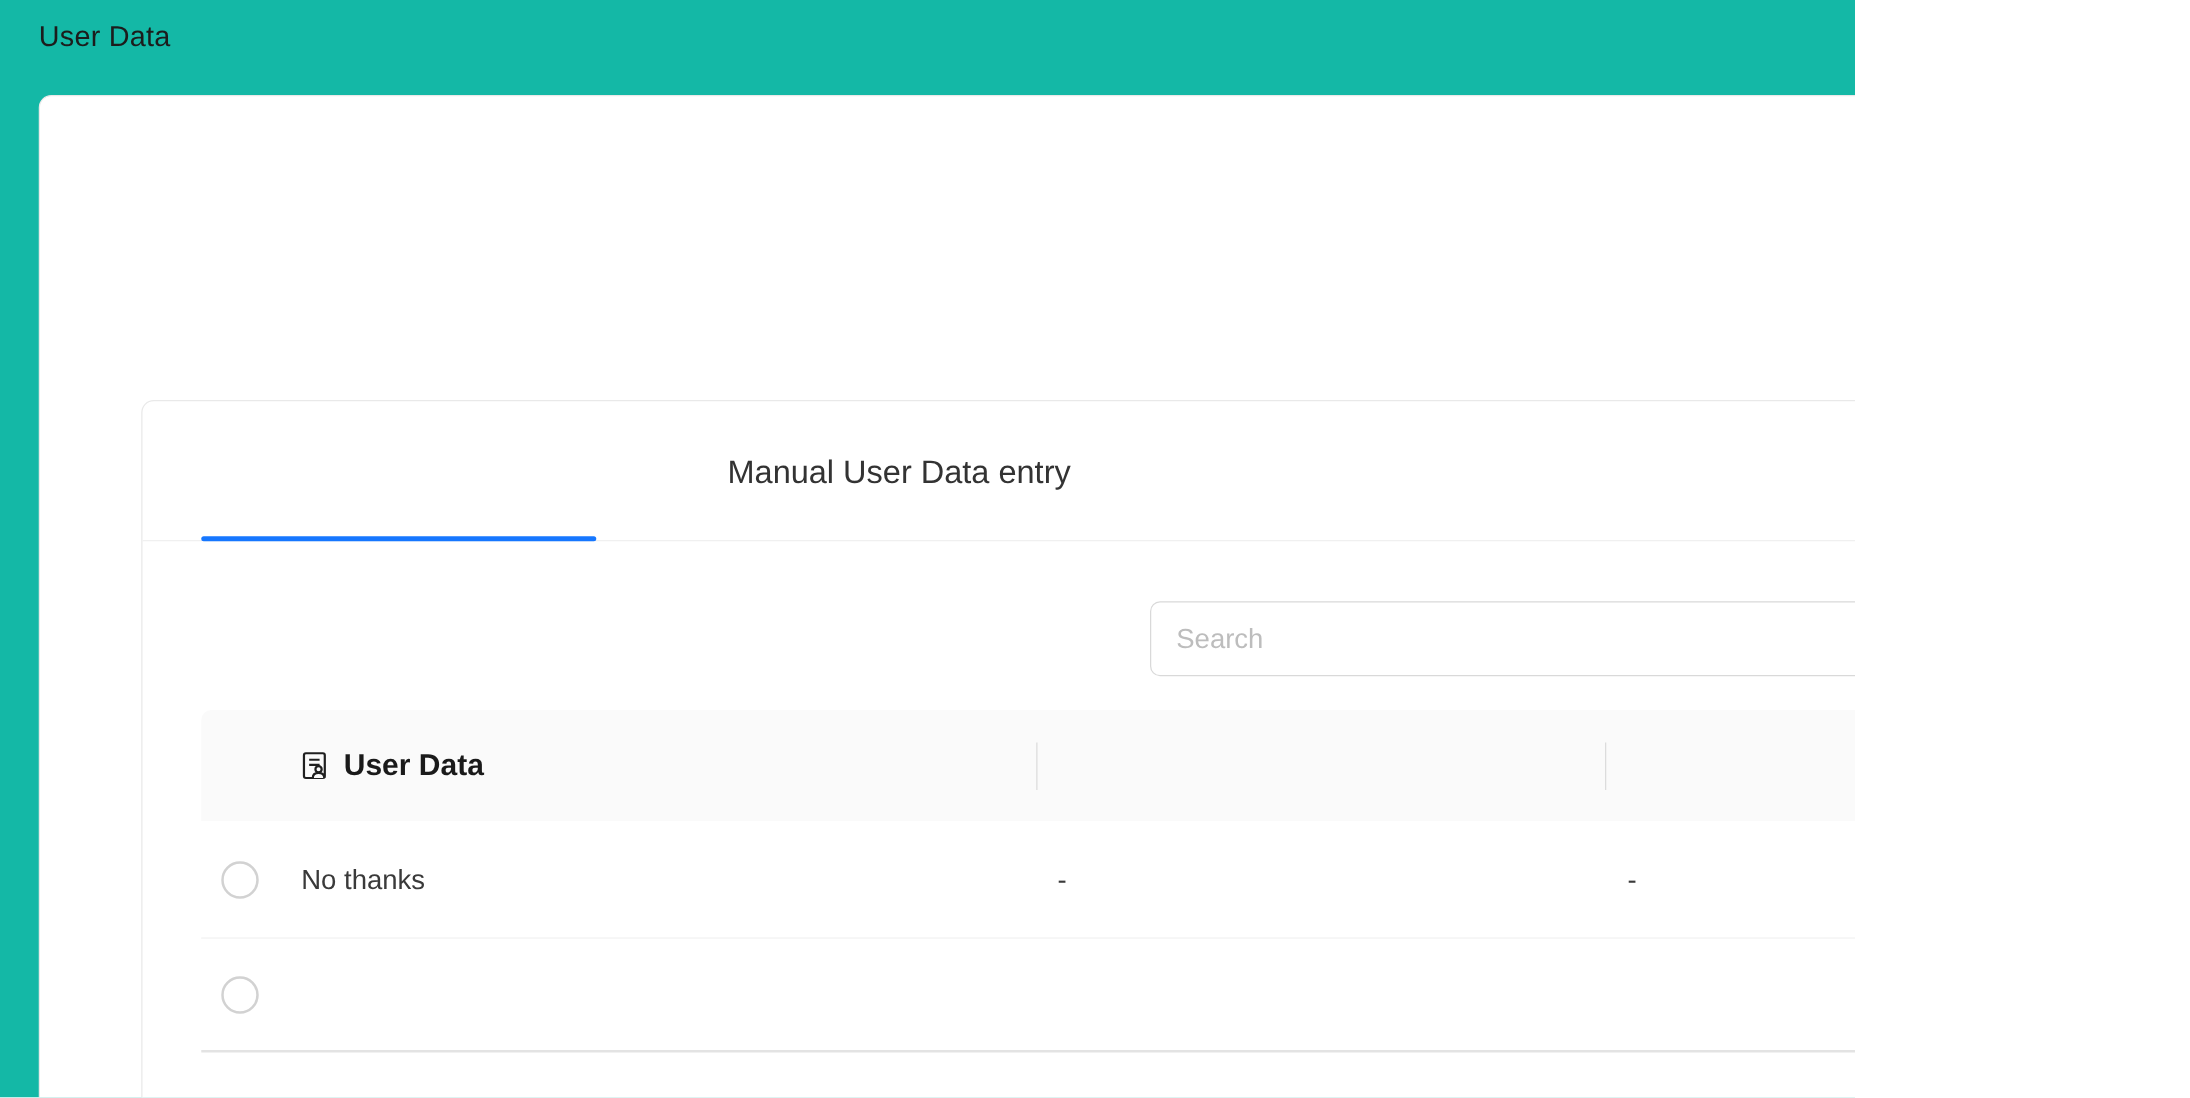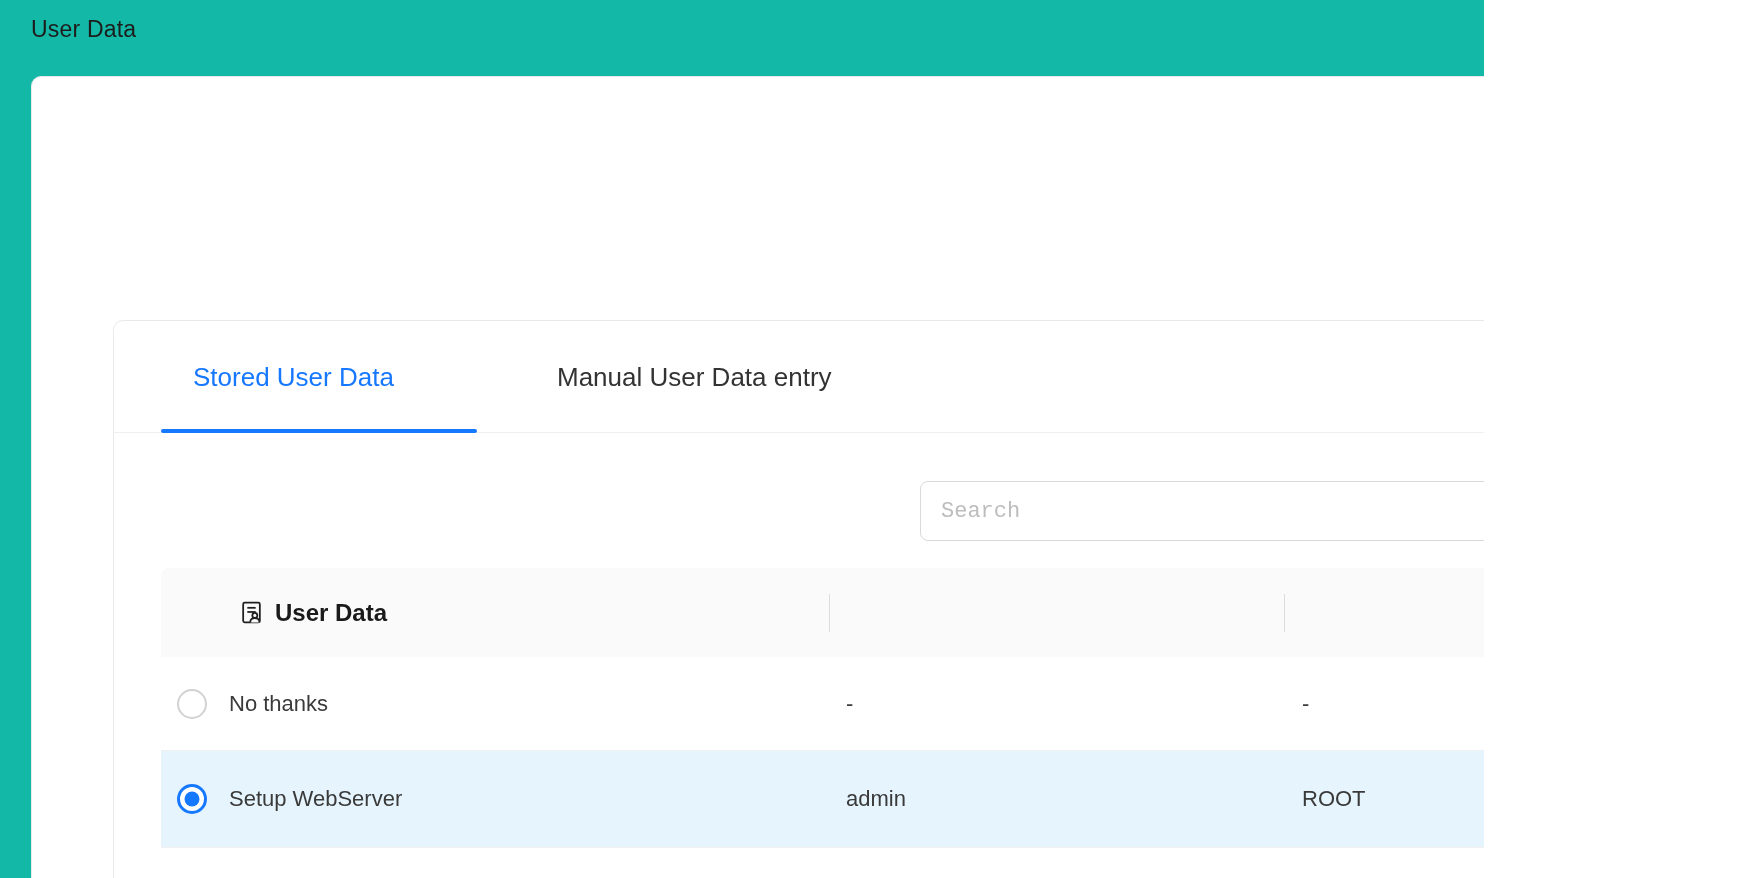--- a/index.html
+++ b/index.html
@@ -15,30 +15,30 @@
 
   .inner-card { position:absolute; left:81px; top:243px; width:1750px; height:700px;
                 background:#fff; border:1px solid #e9e9e9; border-radius:10px; }
 
   
   .tabbar { position:absolute; left:0; top:0; width:100%; height:112px;
             border-bottom:1px solid #f0f0f0; }
   .tab { position:absolute; top:0; height:112px; display:flex; align-items:center;
          font-size:26px; cursor:pointer; }
   .tab-active { left:47px; width:316px; padding-left:32px; color:#1677ff; font-weight:500; }
-  .tab-inactive { left:411px; padding-left:32px; color:#333; font-weight:400; }
+  .tab-inactive { left:436px; padding-left:32px; color:#333; font-weight:400; }
   .ink-bar { position:absolute; left:47px; bottom:-1px; width:316px; height:4px;
              background:#1677ff; border-radius:2px; }
 
   
   .search-wrap { position:absolute; left:806px; top:160px; width:849px; height:60px;
                  display:flex; border:1px solid #d9d9d9; border-radius:8px; background:#fff; }
   .search-input { flex:1; border:none; outline:none; background:transparent;
                   font-size:22px; color:#444; padding:0 20px;
-                  font-family:Liberation Mono, monospace; }
+                  font-family:Liberation Sans, sans-serif; }
   .search-input::placeholder { color:#bdbdbd; }
   .search-btn { width:64px; border-left:1px solid #d9d9d9; display:flex; align-items:center;
                 justify-content:center; cursor:pointer; background:#fff;
                 border-radius:0 8px 8px 0; }
 
   
   .table { position:absolute; left:47px; top:247px; width:1607px; }
   .thead { position:relative; height:89px; background:#fafafa; border-radius:8px 8px 0 0; }
   .th { position:absolute; top:0; height:89px; display:flex; align-items:center; gap:11px;
         font-size:24px; font-weight:700; color:#1a1a1a; }
@@ -46,21 +46,21 @@
   .th-account  { left:691px; }
   .th-domain   { left:1143px; }
   .th-sep { position:absolute; top:26px; width:1px; height:38px; background:#dcdcdc; }
   .sep-1 { left:668px; } .sep-2 { left:1123px; }
 
   .tbody { position:relative; width:1580px; }
   .row { position:relative; width:1580px; border-bottom:1px solid #f0f0f0; background:#fff; }
   .row-0 { height:94px; } .row-1 { height:97px; } .row-2 { height:91px; border-bottom:2px solid #e3e3e3; }
   .row.selected { background:#e5f4fd; }
   .cell { position:absolute; top:50%; transform:translateY(-50%); font-size:22px; color:#3a3a3a; }
-  .cell-main { left:68px; } .cell-account { left:685px; } .cell-domain { left:1141px; }
+  .cell-main { left:80px; } .cell-account { left:685px; } .cell-domain { left:1141px; }
 
   .radio-wrap { position:absolute; left:0; top:0; width:62px; height:100%;
                 display:flex; align-items:center; justify-content:center; cursor:pointer; }
   .radio { width:30px; height:30px; border-radius:50%; border:2px solid #d2d2d2; background:#fff; }
   .row.selected .radio { border:3px solid #1677ff; position:relative; }
   .row.selected .radio::after { content:""; position:absolute; left:50%; top:50%;
         width:15px; height:15px; border-radius:50%; background:#1677ff;
         transform:translate(-50%,-50%); }
 
   .scroll-track { position:absolute; left:1581px; top:89px; width:26px; height:283px;
@@ -72,23 +72,20 @@
 <body>
 
 <div class="stage">
 
   <div class="page-title">User Data</div>
 
   <div class="outer-card">
     <div class="inner-card">
 
       <div class="tabbar">
-        <div class="tab tab-active">
-          <span>Stored User Data</span>
-        </div>
         <div class="tab tab-inactive">
           <span>Manual User Data entry</span>
         </div>
         <div class="ink-bar"></div>
       </div>
 
       <div class="search-wrap">
         <input class="search-input" type="text" placeholder="Search" style="">
         <div class="search-btn">
           <span>
@@ -122,28 +119,20 @@
 
           <div class="row row-0">
             <div class="radio-wrap">
               <div class="radio"></div>
             </div>
             <div class="cell cell-main">No thanks</div>
             <div class="cell cell-account">-</div>
             <div class="cell cell-domain">-</div>
           </div>
 
-          <div class="row row-1 selected">
-            <div class="radio-wrap">
-              <div class="radio"></div>
-            </div>
-            <div class="cell cell-main">Setup WebServer</div>
-            <div class="cell cell-account">admin</div>
-            <div class="cell cell-domain">ROOT</div>
-          </div>
 
           <div class="row row-2">
             <div class="radio-wrap">
               <div class="radio"></div>
             </div>
 
           </div>
 
         </div>
 

